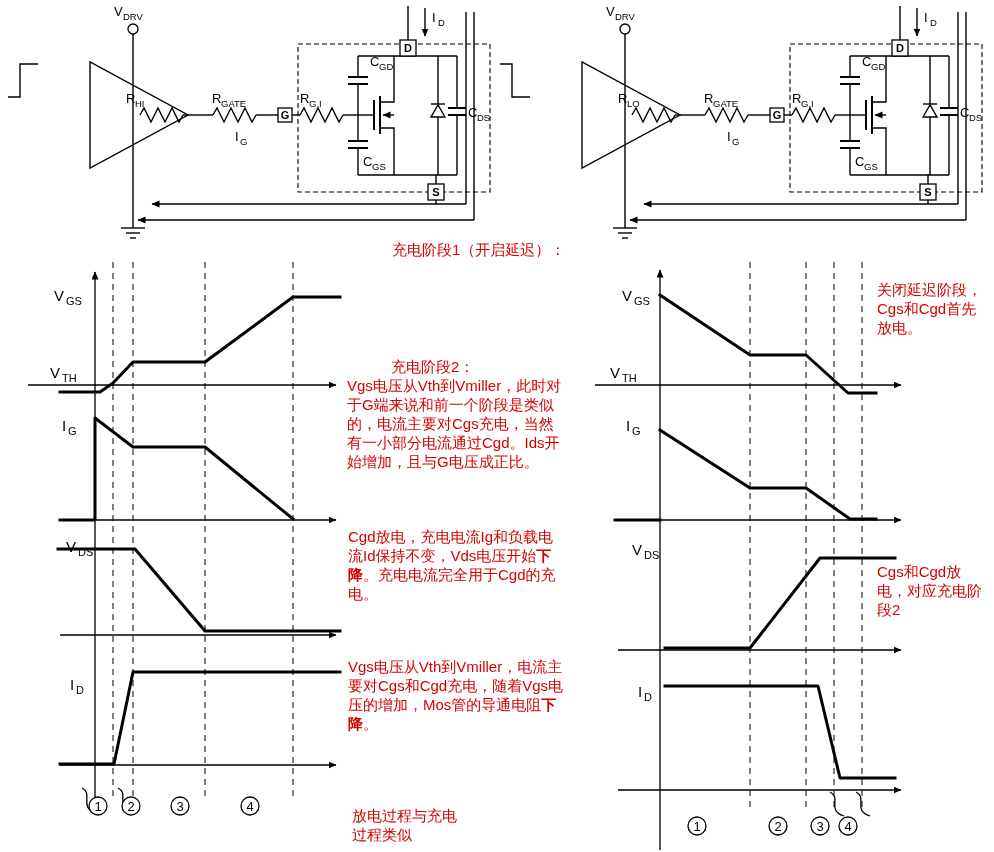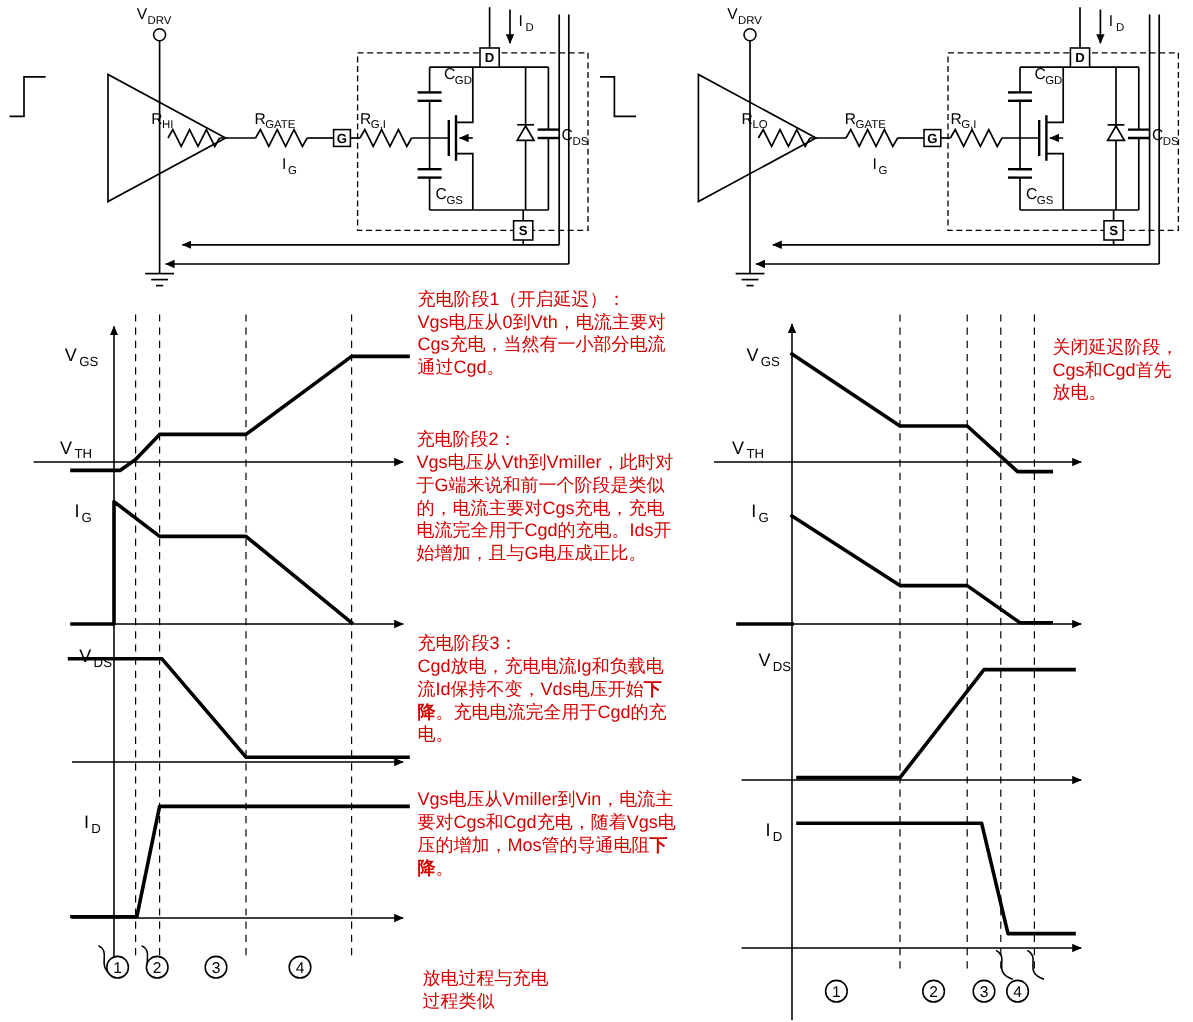--- a/index.html
+++ b/index.html
@@ -17,21 +17,21 @@
   .w2{stroke:#000;stroke-width:1.4;fill:none;}
   .w3{stroke:#000;stroke-width:2;fill:none;}
   .thick{stroke:#000;stroke-width:3;fill:none;stroke-linejoin:round;stroke-linecap:square;}
   .dashv{stroke:#000;stroke-width:1;stroke-dasharray:6 5;fill:none;}
   .dashbox{stroke:#000;stroke-width:1.1;stroke-dasharray:5 3;fill:none;}
   .box{fill:#fff;stroke:#000;stroke-width:1.3;}
   .phc{fill:#fff;stroke:#000;stroke-width:1.3;}
   .ann{position:absolute;color:#d40000;font-size:15px;line-height:19px;
        font-family:"Liberation Sans",sans-serif;}
   .ann .b,.b{font-weight:bold;}
-  .ann-title{display:block;}
+  .ann-title{display:block;margin-left:44px;}
 </style>
 </head>
 <body>
 
 <div class="stage">
 <svg width="994" height="852" viewBox="0 0 994 852">
   <defs>
     <marker id="ar" markerUnits="userSpaceOnUse" markerWidth="10" markerHeight="9" refX="7.5" refY="3.5" orient="auto">
       <path d="M0,0 L8,3.5 L0,7 Z" fill="#000"></path>
     </marker>
@@ -356,33 +356,34 @@
       <circle class="phc" cx="820" cy="826" r="9"></circle>
       <text x="820" y="831" class="tph">3</text>
       <circle class="phc" cx="848" cy="826" r="9"></circle>
       <text x="848" y="831" class="tph">4</text>
     </g>
   </g>
 </svg>
 
   <div class="ann" style="left:348px;top:240px;width:218px">
     <span class="ann-title">充电阶段1（开启延迟）：</span>
-    <span><span>Vgs电压从0到Vth，电流主要对Cgs充电，当然有一小部分电流通过Cgd。</span></span>
   </div>
   <div class="ann" style="left:347px;top:357px;width:218px">
     <span class="ann-title">充电阶段2：</span>
-    <span><span>Vgs电压从Vth到Vmiller，此时对于G端来说和前一个阶段是类似的，电流主要对Cgs充电，充电电流完全用于Cgd的充电。Ids开始增加，且与G电压成正比。</span></span>
+    <span><span>Vgs电压从Vth到Vmiller，此时对于G端来说和前一个阶段是类似的，电流主要对Cgs充电，当然有一小部分电流通过Cgd。Ids开始增加，且与G电压成正比。</span></span>
   </div>
   <div class="ann" style="left:348px;top:527px;width:218px">
-    <span class="ann-title">充电阶段3：</span>
     <span><span>Cgd放电，充电电流Ig和负载电流Id保持不变，Vds电压开始</span><span class="b">下降</span><span>。充电电流完全用于Cgd的充电。</span></span>
   </div>
   <div class="ann" style="left:348px;top:657px;width:218px">
-    <span><span>Vgs电压从Vmiller到Vin，电流主要对Cgs和Cgd充电，随着Vgs电压的增加，Mos管的导通电阻</span><span class="b">下降</span><span>。</span></span>
+    <span><span>Vgs电压从Vth到Vmiller，电流主要对Cgs和Cgd充电，随着Vgs电压的增加，Mos管的导通电阻</span><span class="b">下降</span><span>。</span></span>
   </div>
   <div class="ann" style="left:877px;top:280px;width:112px">
     <span><span>关闭延迟阶段，Cgs和Cgd首先放电。</span></span>
   </div>
 
   <div class="ann" style="left:352px;top:806px;width:118px">
     <span><span>放电过程与充电过程类似</span></span>
   </div>
+  <div class="ann" style="left:877px;top:562px;width:112px">
+    <span><span>Cgs和Cgd放电，对应充电阶段2</span></span>
+  </div>
 </div>
 
 </body></html>

